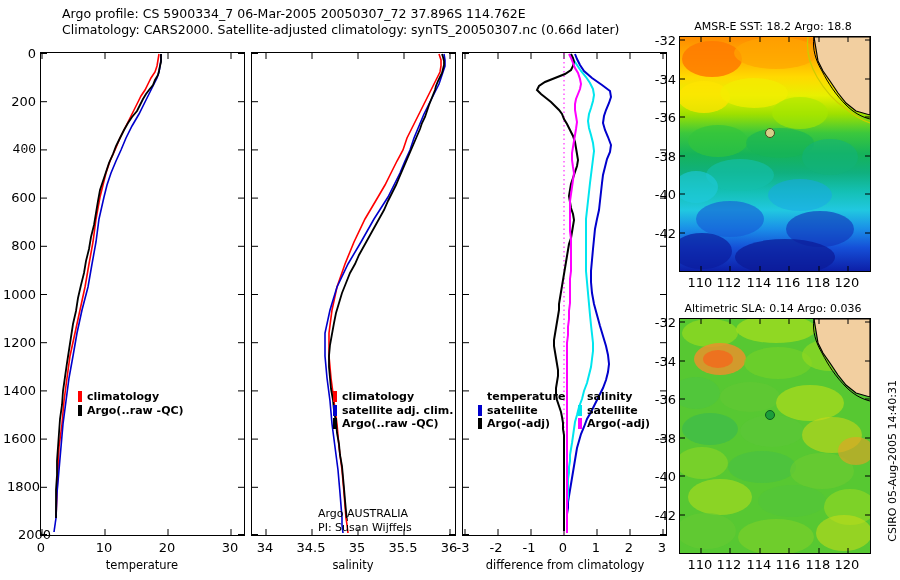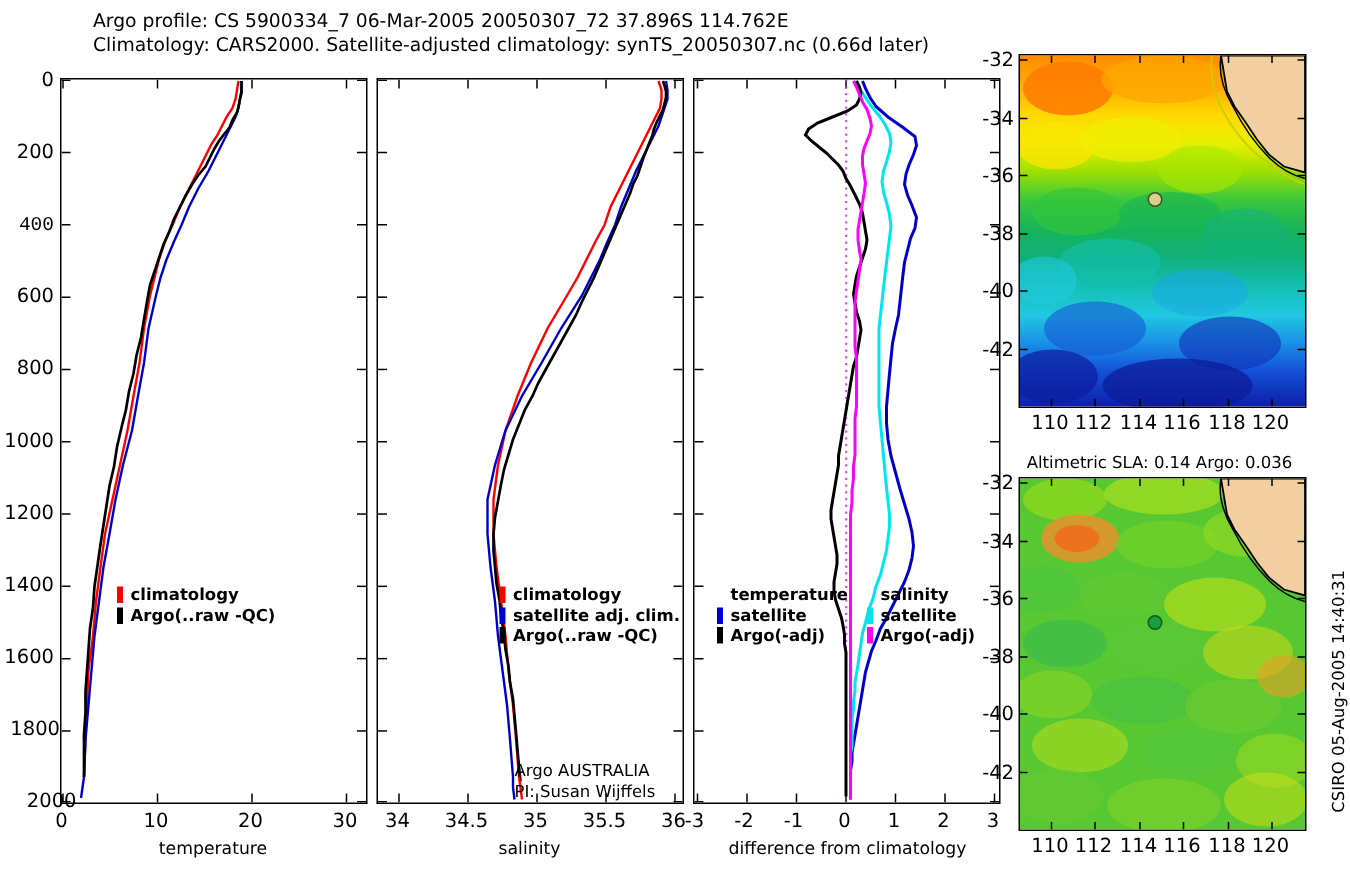--- a/index.html
+++ b/index.html
@@ -191,21 +191,21 @@
     <div class="row">
       <span class="swatch" style="background:#0000cc;"></span>
       <span class="ltxt">satellite adj. clim.</span>
     </div>
     <div class="row">
       <span class="swatch" style="background:#000000;"></span>
       <span class="ltxt">Argo(..raw -QC)</span>
     </div>
   </div>
 
-  <div class="credit" style="left:318px;top:507px;margin-left:25px;">
+  <div class="credit" style="left:318px;top:507px;">
     <div>Argo AUSTRALIA</div>
     <div>PI: Susan Wijffels</div>
   </div>
 
   <div class="panel" id="p3" style="left:462px;top:52px;width:205px;height:484px;">
     <svg width="203" height="482" viewBox="0 0 203 482">
       <g stroke="#000" stroke-width="1">
         <line x1="0" y1="0.5" x2="6" y2="0.5"></line>
           <line x1="203" y1="0.5" x2="197" y2="0.5"></line>
         <line x1="0" y1="48.7" x2="6" y2="48.7"></line>
@@ -288,20 +288,21 @@
     <div class="row">
       <span class="swatch" style="background:#00e5ee;"></span>
       <span class="ltxt">satellite</span>
     </div>
     <div class="row">
       <span class="swatch" style="background:#ff00ff;"></span>
       <span class="ltxt">Argo(-adj)</span>
     </div>
   </div>
 
+  <div class="maptitle" style="left:668px;top:20px;width:210px;">AMSR-E SST: 18.2 Argo: 18.8</div>
 
   <div class="panel" id="m1" style="left:679px;top:36px;width:192px;height:236px;">
     <svg width="190" height="234" viewBox="0 0 190 234">
       <defs>
         <linearGradient id="sstg" x1="0" y1="0" x2="0" y2="1">
           <stop offset="0.00" stop-color="#ff8c00"></stop>
           <stop offset="0.09" stop-color="#ffb000"></stop>
           <stop offset="0.17" stop-color="#ffd900"></stop>
           <stop offset="0.25" stop-color="#e8f000"></stop>
           <stop offset="0.33" stop-color="#9ee000"></stop>

